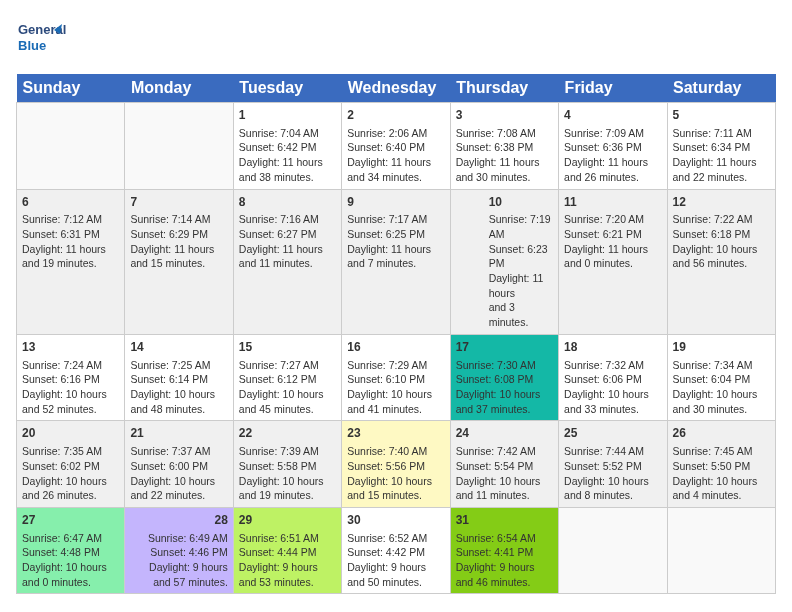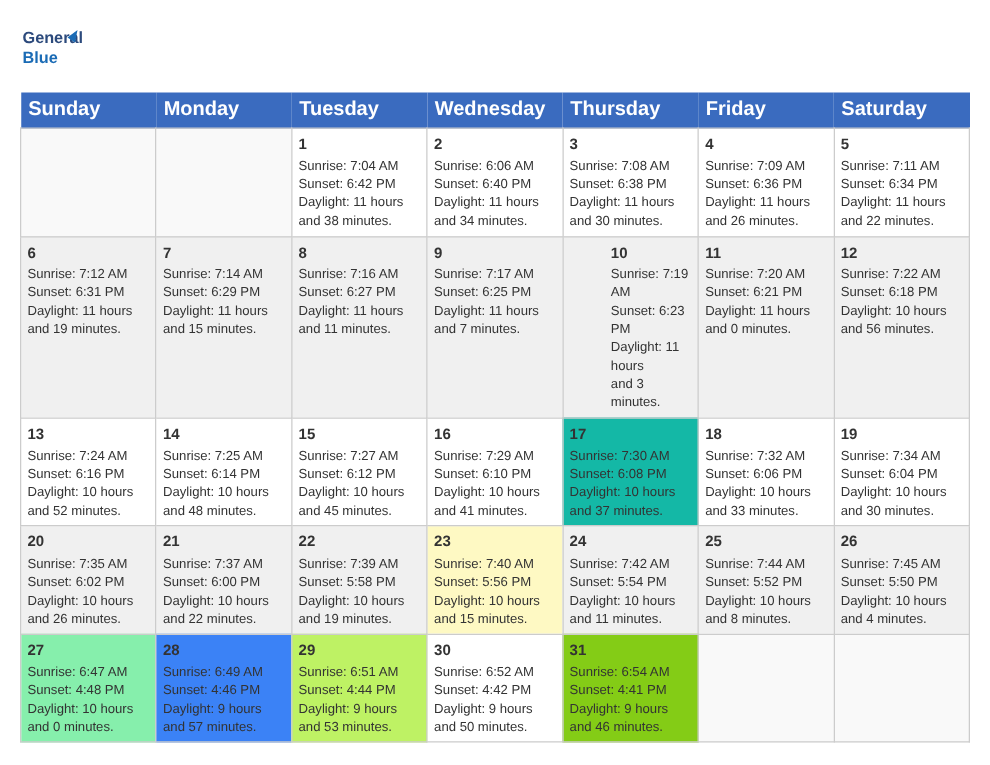--- a/index.html
+++ b/index.html
@@ -106,21 +106,21 @@
         <td class="empty"></td>
         <td style="background-color: rgb(255, 255, 255);">
           <div class="day-num">1</div>
           <div>Sunrise: 7:04 AM</div>
           <div>Sunset: 6:42 PM</div>
           <div>Daylight: 11 hours</div>
           <div>and 38 minutes.</div>
         </td>
         <td style="background-color: rgb(255, 255, 255);">
           <div class="day-num">2</div>
-          <div>Sunrise: 6:06 AM</div>
+          <div>Sunrise: 2:06 AM</div>
           <div>Sunset: 6:40 PM</div>
           <div>Daylight: 11 hours</div>
           <div>and 34 minutes.</div>
         </td>
         <td style="background-color: rgb(255, 255, 255);">
           <div class="day-num">3</div>
           <div>Sunrise: 7:08 AM</div>
           <div>Sunset: 6:38 PM</div>
           <div>Daylight: 11 hours</div>
           <div>and 30 minutes.</div>
@@ -294,21 +294,21 @@
         </td>
       </tr>
       <tr>
         <td style="background-color: #86efac;">
           <div class="day-num">27</div>
           <div>Sunrise: 6:47 AM</div>
           <div>Sunset: 4:48 PM</div>
           <div>Daylight: 10 hours</div>
           <div>and 0 minutes.</div>
         </td>
-        <td style="background-color: #3b82f6;">
+        <td style="background-color: #c4b5fd; text-align: right;">
           <div class="day-num">28</div>
           <div>Sunrise: 6:49 AM</div>
           <div>Sunset: 4:46 PM</div>
           <div>Daylight: 9 hours</div>
           <div>and 57 minutes.</div>
         </td>
         <td style="background-color: #bef264;">
           <div class="day-num">29</div>
           <div>Sunrise: 6:51 AM</div>
           <div>Sunset: 4:44 PM</div>

